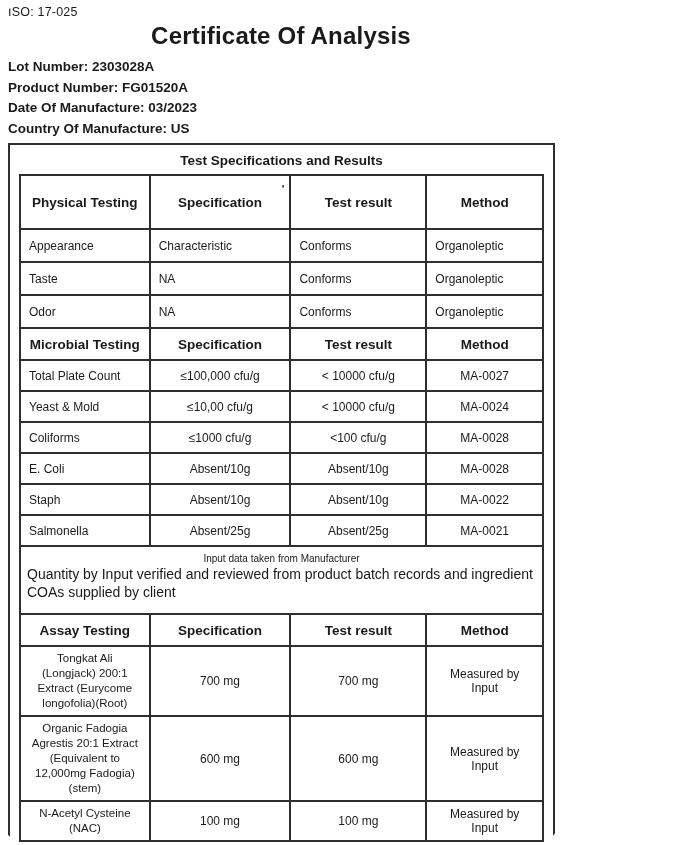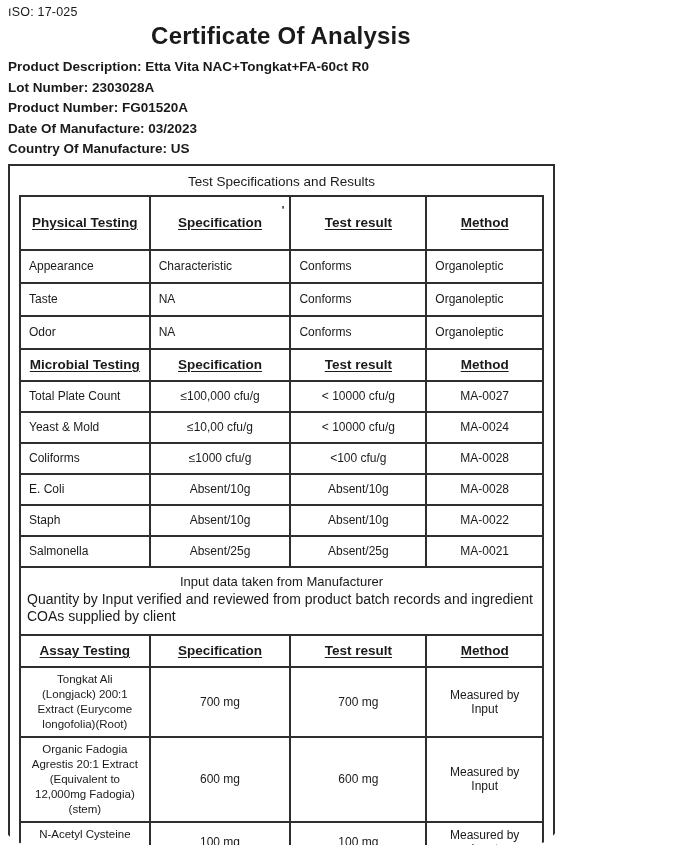--- a/index.html
+++ b/index.html
@@ -42,40 +42,40 @@
   }
   .outer-box{
     margin:4px 7px 0 8px;
     border:2px solid var(--line);
     background:var(--paper);
   }
   .box-title{
     padding:8px 0 6px 0;
     text-align:center;
     font-size:13.5px;
-    font-weight:normal;
+    font-weight:bold;
   }
   table.spec-table{
     width:calc(100% - 18px);
     margin:0 9px 20px 9px;
     border-collapse:collapse;
     table-layout:fixed;
   }
   .spec-table th,.spec-table td{
     border:2px solid var(--line);
     vertical-align:middle;
     font-size:12px;
     padding:2px 8px;
   }
   .spec-table th{
     font-size:13.5px;
     font-weight:bold;
     text-align:center;
   }
-  .hd{ text-decoration:underline; text-underline-offset:2px; }
+  .hd{ text-underline-offset:2px; }
   
   col.c1{ width:24.8%; } col.c2{ width:26.9%; } col.c3{ width:26%; } col.c4{ width:22.3%; }
   
   tr.phys-head{ height:54px; }
   tr.phys{ height:33px; }
   tr.micro-head{ height:32px; }
   tr.micro{ height:31px; }
   tr.note-row{ height:68px; }
   tr.assay-head{ height:32px; }
   tr.assay-a{ height:59px; }
@@ -83,21 +83,21 @@
   tr.assay-c{ height:28px; }
   
   tr.phys td{ text-align:left; }
   tr.phys td.c1{ font-weight:normal; }
   tr.micro td{ text-align:center; }
   tr.micro td.c1{ text-align:left; }
   tr.assay td{ text-align:center; }
   tr.assay td.c1{ font-size:11.5px; line-height:15px; padding:4px 10px; }
   
   td.note-cell{ padding:4px 6px; vertical-align:top; }
-  .note-line1{ text-align:center; font-size:13px; padding-top:2px; }
+  .note-line1{ text-align:center; font-size:10px; padding-top:2px; }
   .note-line2{ text-align:left; font-size:14px; line-height:17.5px; padding-top:2px; }
   
   th.rel{ position:relative; }
   .artifact{
     position:absolute;
     right:5px;
     top:7px;
     font-size:11px;
     font-weight:bold;
   }
@@ -105,21 +105,20 @@
 </head>
 <body>
 
 <div class="page">
 
   <div class="iso-line">ISO: 17-025</div>
 
   <div class="doc-title">Certificate Of Analysis</div>
 
   <div class="product-info">
-    <div>Product Description: Etta Vita NAC+Tongkat+FA-60ct R0</div>
     <div>Lot Number: 2303028A</div>
     <div>Product Number: FG01520A</div>
     <div>Date Of Manufacture: 03/2023</div>
     <div>Country Of Manufacture: US</div>
   </div>
 
   <div class="outer-box">
     <div class="box-title">Test Specifications and Results</div>
 
     <table class="spec-table">

